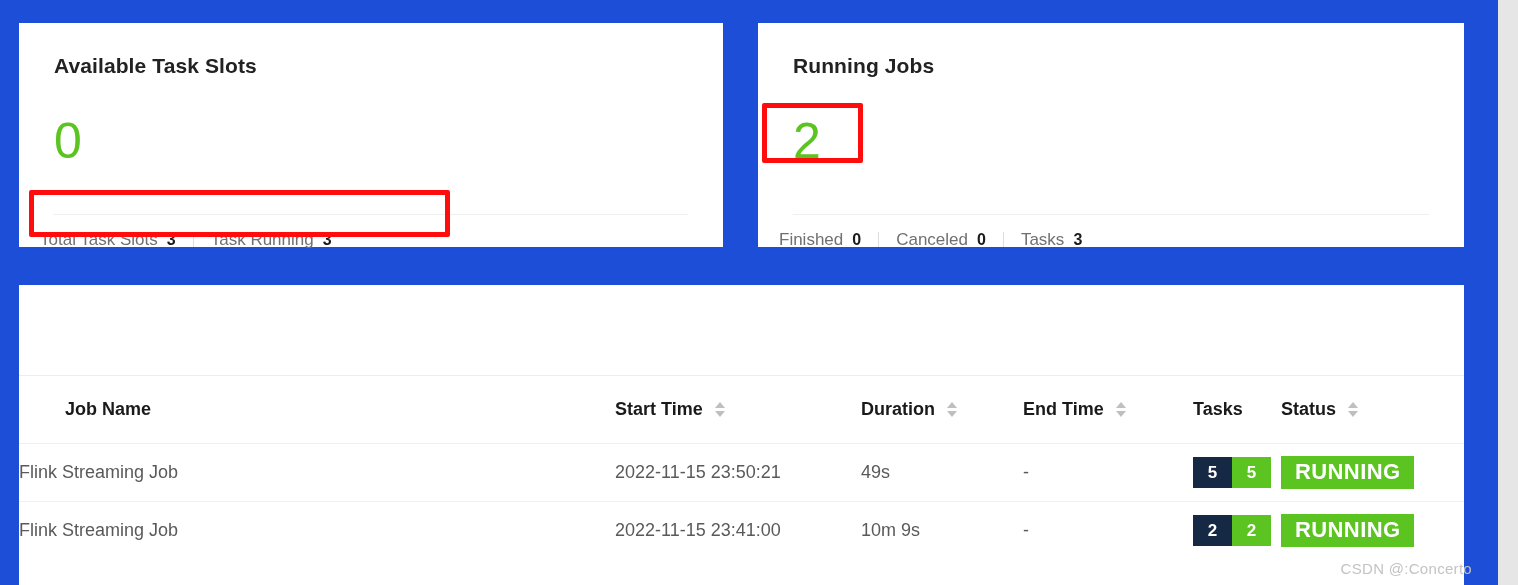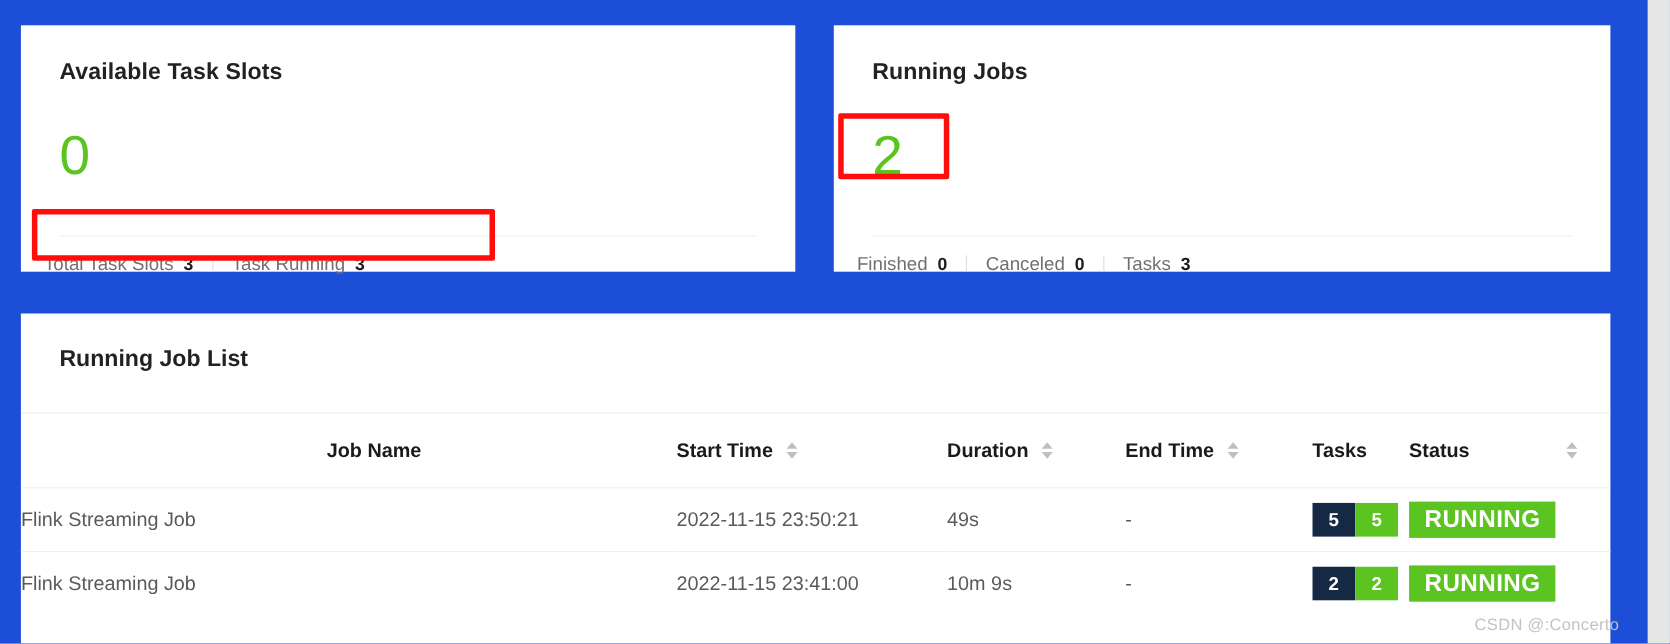--- a/index.html
+++ b/index.html
@@ -146,21 +146,21 @@
     vertical-align: middle;
   }
   .tbl thead th {
     height: 67px;
     font-size: 18px;
     font-weight: 600;
     color: #1A1A1A;
     border-bottom: 1px solid #EFEFEF;
   }
   .th-inner { display: flex; align-items: center; }
-  .th-pad   { padding-left: 46px; justify-content: center; }
+  .th-pad   { padding-left: 46px; }
 
   .sorter {
     display: inline-flex;
     flex-direction: column;
     justify-content: center;
     margin-left: 12px;
     line-height: 0;
   }
   .sorter .cart {
     width: 0; height: 0;
@@ -277,21 +277,20 @@
       </span>
       <span class="foot-sep"></span>
       <span class="foot-item">
         <span class="foot-label">Tasks</span>
         <span class="foot-value">3</span>
       </span>
     </div>
   </div>
 
   <div class="list-card">
-    <div class="list-title">Running Job List</div>
     <div class="list-head-divider"></div>
 
     <table class="tbl">
       <colgroup>
         <col style="width:596px">
         <col style="width:246px">
         <col style="width:162px">
         <col style="width:170px">
         <col style="width:88px">
         <col style="width:183px">
@@ -329,21 +328,21 @@
                 <span class="cart down"></span>
               </span>
             </div>
           </th>
           <th>
             <div class="th-inner">
               <span>Tasks</span>
             </div>
           </th>
           <th>
-            <div class="th-inner" style="justify-content:space-between;padding-right:30px;">
+            <div class="th-inner" style="padding-right:30px;">
               <span>Status</span>
               <span class="sorter">
                 <span class="cart up"></span>
                 <span class="cart down"></span>
               </span>
             </div>
           </th>
         </tr>
       </thead>
       <tbody>

